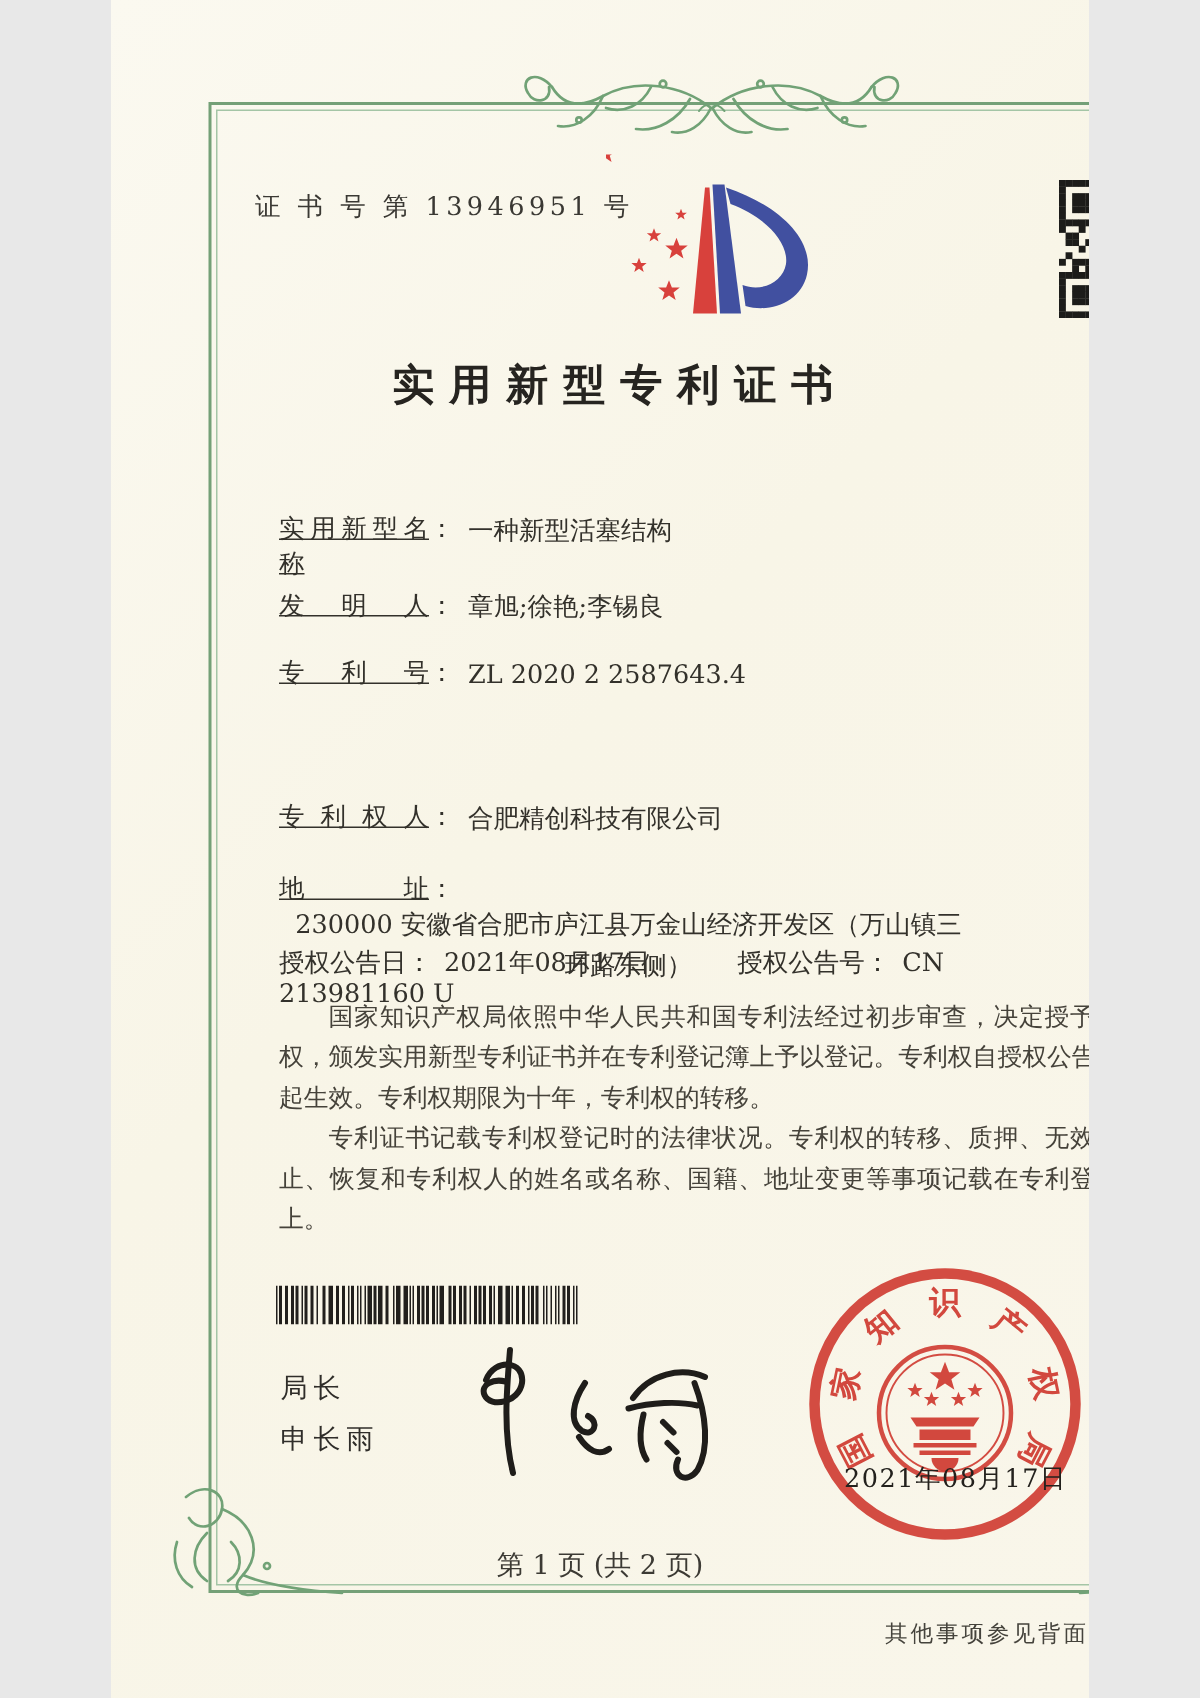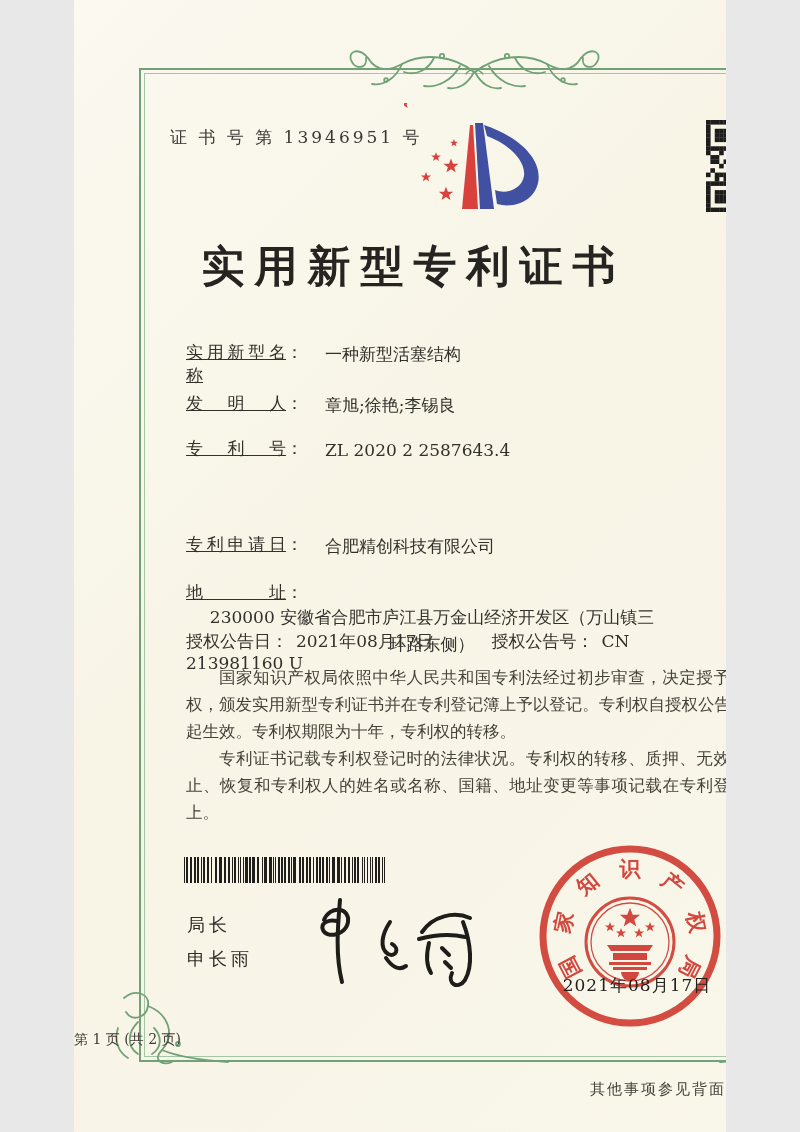--- a/index.html
+++ b/index.html
@@ -14,47 +14,47 @@
     border:2px solid #74a077; }
   .frame::after { content:""; position:absolute; inset:3px; border:1px solid #a4c5a6; }
   .ornament { position:absolute; pointer-events:none; }
   
   .cert-no { position:absolute; left:96px; top:126px; font-size:17px; letter-spacing:3px; color:#3a3833; }
   
   .logo { position:absolute; left:330px; top:103px; }
   .qr { position:absolute; left:632px; top:120px; width:92px; height:92px; }
   
   .title { position:absolute; left:0; right:0; top:238px; text-align:center;
-    font-size:43px; font-weight:600; letter-spacing:10px; text-indent:10px; color:#262420;padding-left:17px; }
+    font-size:28px; font-weight:600; letter-spacing:10px; text-indent:10px; color:#262420;padding-left:17px; }
   
   .row { position:absolute; left:112px; font-size:17px; color:#33312b; }
   .row .lbl { display:inline-block; width:100px; text-align:justify; text-align-last:justify; vertical-align:top;text-decoration:underline; }
   .row .colon { display:inline-block; vertical-align:top; }
-  .row .val { display:inline-block; margin-left:22px; vertical-align:top; line-height:27px; }
+  .row .val { display:inline-block; margin-left:9px; vertical-align:top; line-height:27px; }
   .r1{top:341px}.r2{top:392px}.r3{top:437px}.r4{top:485px}.r5{top:533px}.r6{top:581px}
   .r6 .val { width:448px;text-align:center; }
   .grant { position:absolute; left:112px; top:630px; font-size:17px; color:#33312b; }
   .grant .pair2 { margin-left:58px; }
   .grant .v { margin-left:8px; }
   
   .paras { position:absolute; left:112px; top:664px; width:578px; font-size:16.5px;
     line-height:27px; text-align:justify; color:#45423a; }
   .paras p { text-indent:2em; }
   
   .barcode { position:absolute; left:110px; top:857px; width:205px; height:26px; }
   
   .signer-title { position:absolute; left:113px; top:913px; font-size:18px; letter-spacing:4px; color:#2f2d29; }
   .signer-name  { position:absolute; left:113px; top:947px; font-size:18px; letter-spacing:4px; color:#2f2d29; }
   .signature { position:absolute; left:228px; top:892px; }
   
   .seal { position:absolute; left:461px; top:841px; width:190px; height:190px; }
   .seal-date { position:absolute; left:478px; top:974px; width:170px; text-align:center;
     font-size:17px; color:#23211d; letter-spacing:1px; }
   
-  .page-info { position:absolute; left:0; right:0; top:1031px; font-size:14px; color:#3c3a34; }
+  .page-info { position:absolute; left:0; right:0; top:1031px; text-align:center; font-size:18px; color:#3c3a34; }
   .back-note { position:absolute; left:0; right:0; top:1080px; text-align:right; font-size:15px; letter-spacing:2px; color:#45433c; }
 </style>
 </head>
 <body>
 
 <div class="page">
 
   <div class="frame"></div>
 
   <svg class="ornament" style="left:268px;top:40px" width="265" height="58" viewBox="0 0 265 58">
@@ -364,21 +364,21 @@
   <div class="row r1">
     <span class="lbl">实用新型名称</span><span class="colon">：</span><span class="val">一种新型活塞结构</span>
   </div>
   <div class="row r2">
     <span class="lbl">发明人</span><span class="colon">：</span><span class="val">章旭;徐艳;李锡良</span>
   </div>
   <div class="row r3">
     <span class="lbl">专利号</span><span class="colon">：</span><span class="val">ZL 2020 2 2587643.4</span>
   </div>
   <div class="row r5">
-    <span class="lbl">专利申请日</span><span class="colon">：</span><span class="val">合肥精创科技有限公司</span>
+    <span class="lbl">专利权人</span><span class="colon">：</span><span class="val">合肥精创科技有限公司</span>
   </div>
   <div class="row r6">
     <span class="lbl">地址</span><span class="colon">：</span><span class="val">230000 安徽省合肥市庐江县万金山经济开发区（万山镇三环路东侧）</span>
   </div>
 
   <div class="grant">
     <span>授权公告日</span><span>：</span><span class="v">2021年08月17日</span><span class="pair2">授权公告号</span><span>：</span><span class="v">CN 213981160 U</span>
   </div>
 
   <div class="paras">

